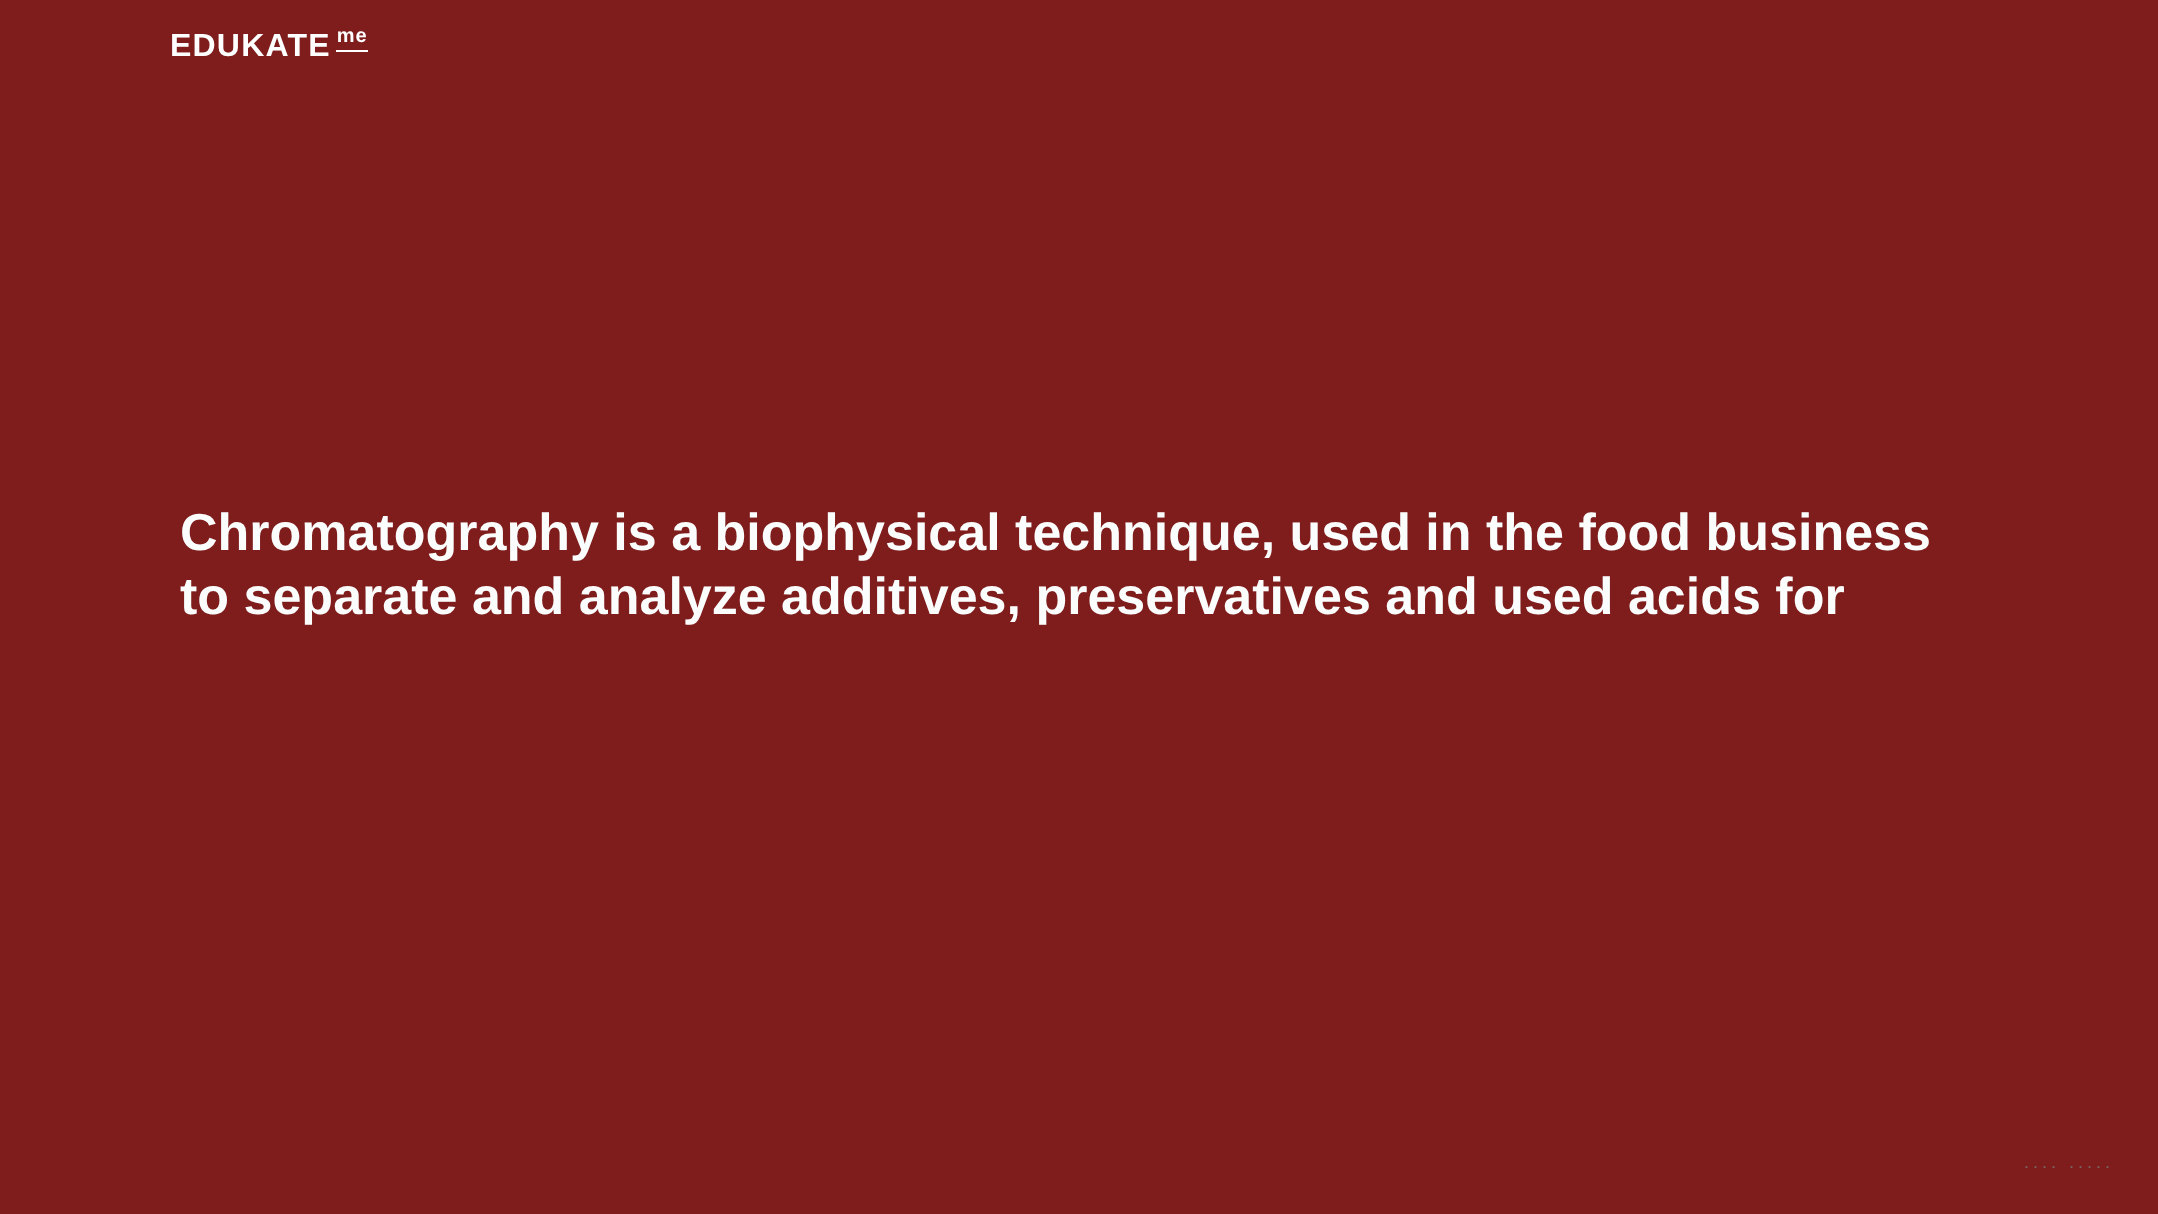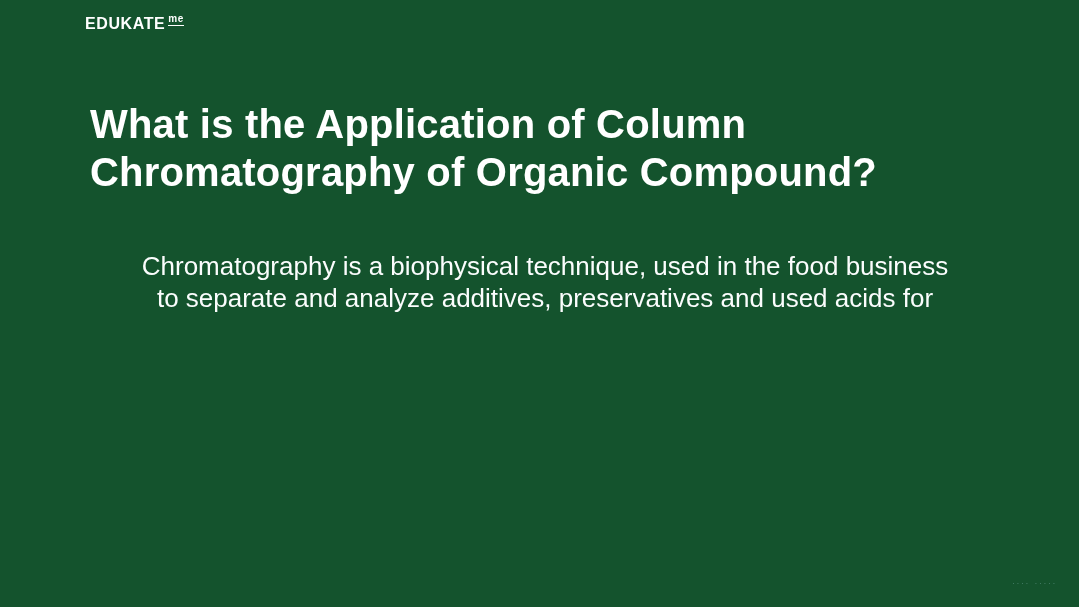--- a/index.html
+++ b/index.html
@@ -5,21 +5,21 @@
   html, body {
     margin: 0;
     padding: 0;
     background: #1c1c1c;
     font-family: "Liberation Sans", sans-serif;
   }
   .slide {
     position: relative;
     width: 1079px;
     height: 607px;
-    background: #14532d;
+    background: #7f1d1d;
     overflow: hidden;
   }
   
   .logo {
     position: absolute;
     left: 85px;
     top: 14px;
     color: #ffffff;
     font-size: 16px;
     font-weight: 700;
@@ -51,23 +51,22 @@
   .title .line { display: block; }
   
   .body-text {
     position: absolute;
     left: 90px;
     top: 250px;
     margin: 0;
     width: 910px;
     color: #fbfdfd;
     font-size: 26px;
-    font-weight: 400;
+    font-weight: 700;
     line-height: 32px;
-    text-align: center;
   }
   .body-text .line { display: block; }
   
   .footer {
     position: absolute;
     left: 90px;
     top: 535px;
     color: #87a9a3;
     font-size: 15px;
     font-weight: 400;
@@ -88,24 +87,20 @@
 </style>
 </head>
 <body>
 
 <div class="slide">
 
   <div class="logo">
     <span>EDUKATE</span><sup>me</sup>
   </div>
 
-  <h1 class="title">
-    <span class="line">What is the Application of Column</span>
-    <span class="line">Chromatography of Organic Compound?</span>
-  </h1>
 
   <p class="body-text">
     <span class="line">Chromatography is a biophysical technique, used in the food business</span>
     <span class="line">to separate and analyze additives, preservatives and used acids for</span>
   </p>
 
 
   <div class="corner-mark">∙∙∙∙ ∙∙∙∙∙</div>
 
 </div>

